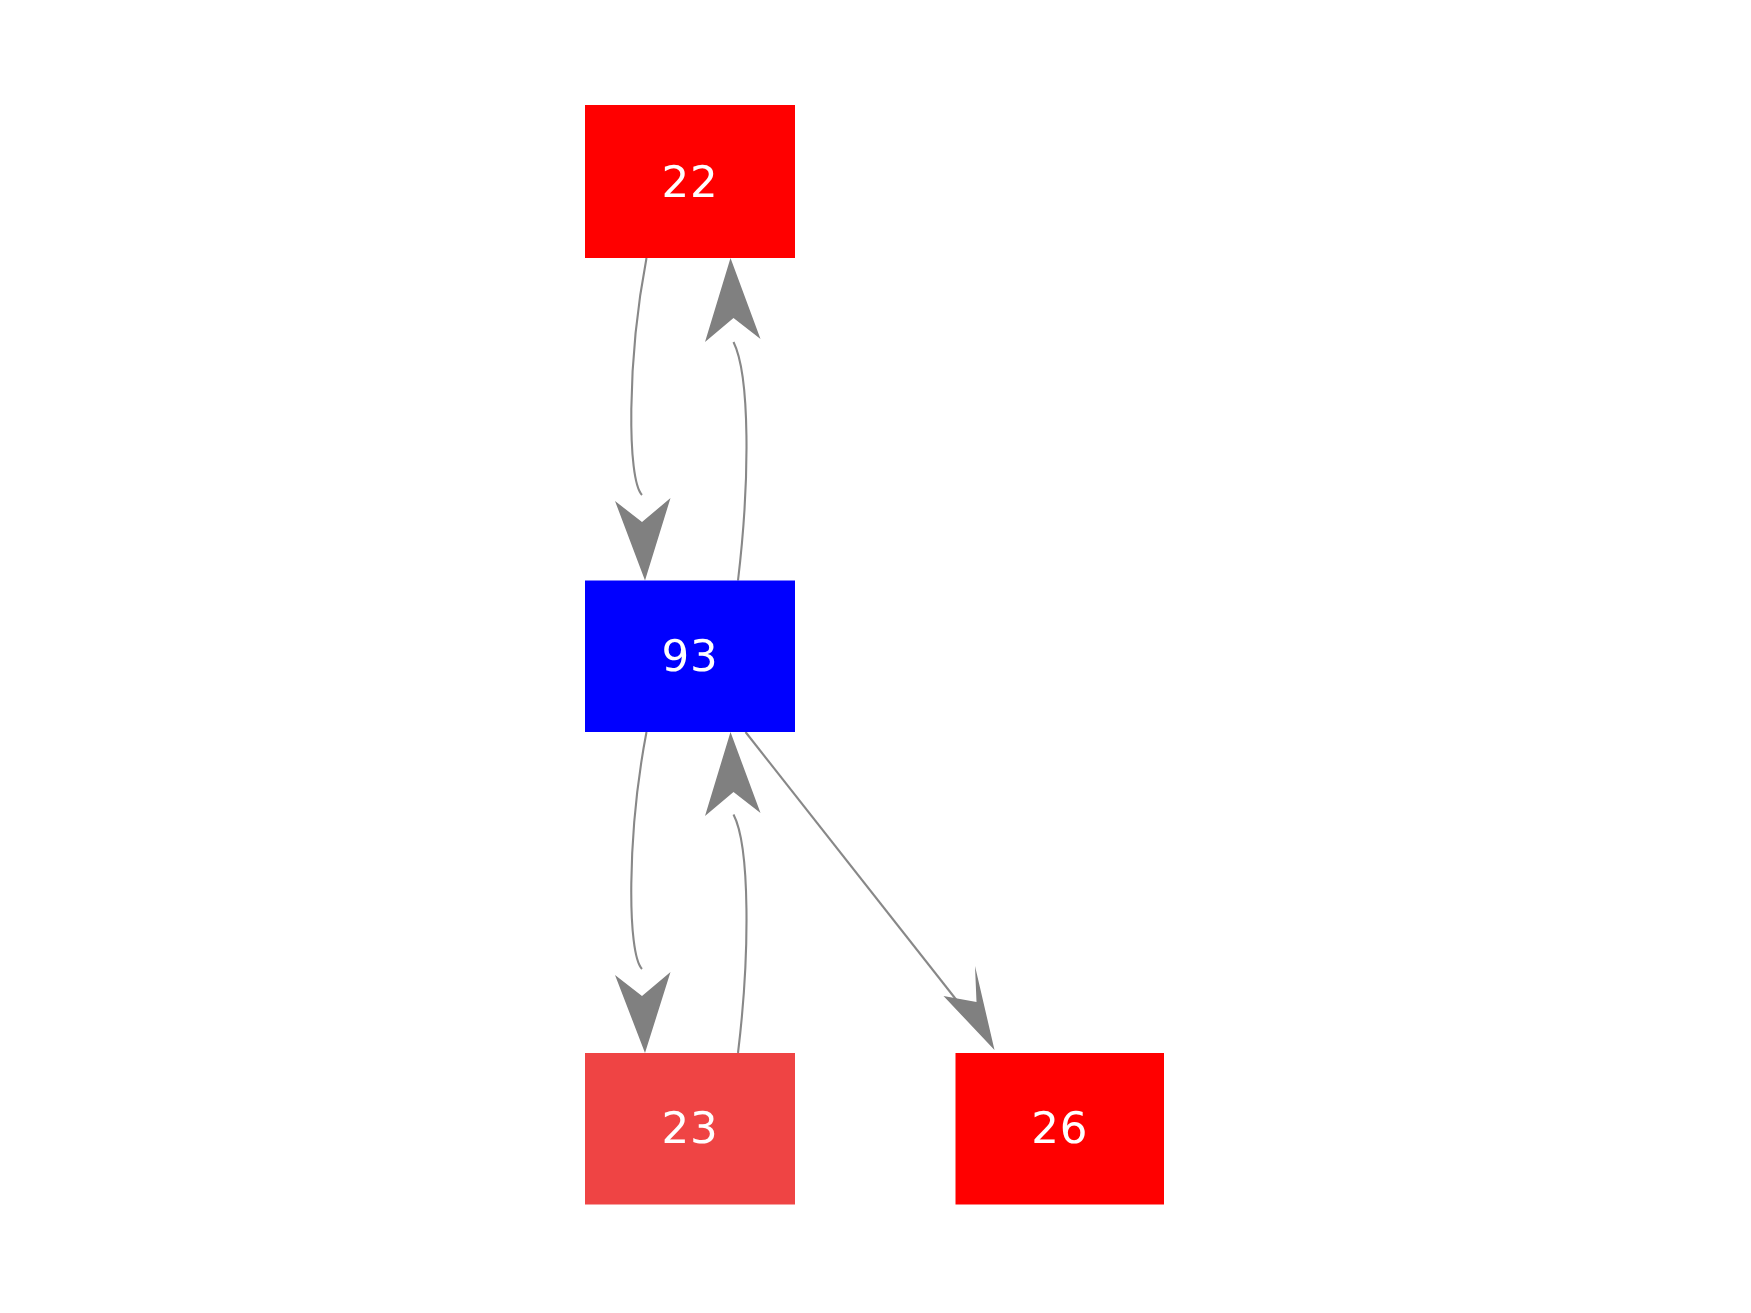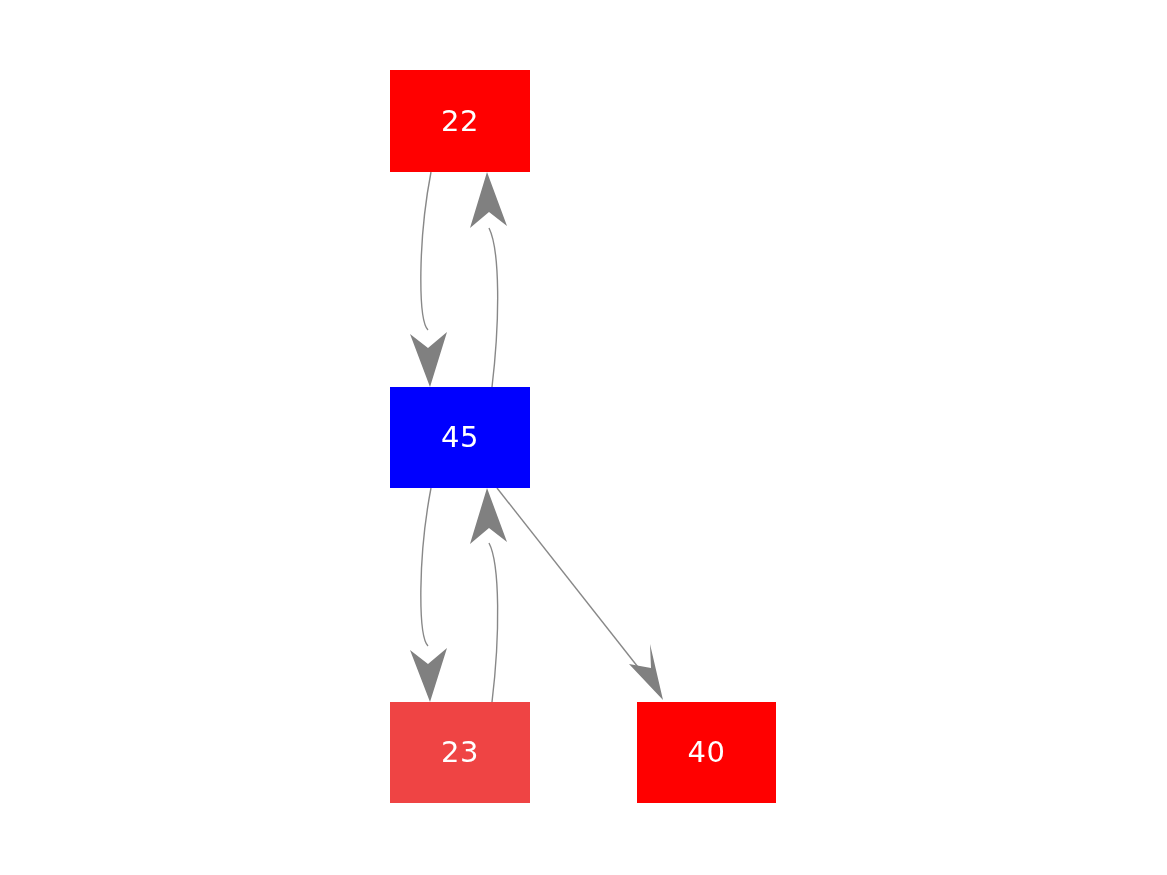--- a/index.html
+++ b/index.html
@@ -74,24 +74,24 @@
       <path d="M 497 488 L 645 676" fill="none" stroke="#888888" stroke-width="1.4"></path>
       <polygon points="663,700 629,664 651,668 650,644" fill="#808080" stroke="none"></polygon>
     </g>
   </svg>
 
   <div class="graph-node" style="left:390px; top:70px; width:140px; height:102px; background:#ff0000;">
     <span class="node-label">22</span>
   </div>
 
   <div class="graph-node" style="left:390px; top:387px; width:140px; height:101px; background:#0000ff;">
-    <span class="node-label">45</span>
+    <span class="node-label">93</span>
   </div>
 
   <div class="graph-node" style="left:390px; top:702px; width:140px; height:101px; background:#ef4444;">
     <span class="node-label">23</span>
   </div>
 
   <div class="graph-node" style="left:637px; top:702px; width:139px; height:101px; background:#ff0000;">
-    <span class="node-label">40</span>
+    <span class="node-label">26</span>
   </div>
 
 </div>
 
 </body></html>

